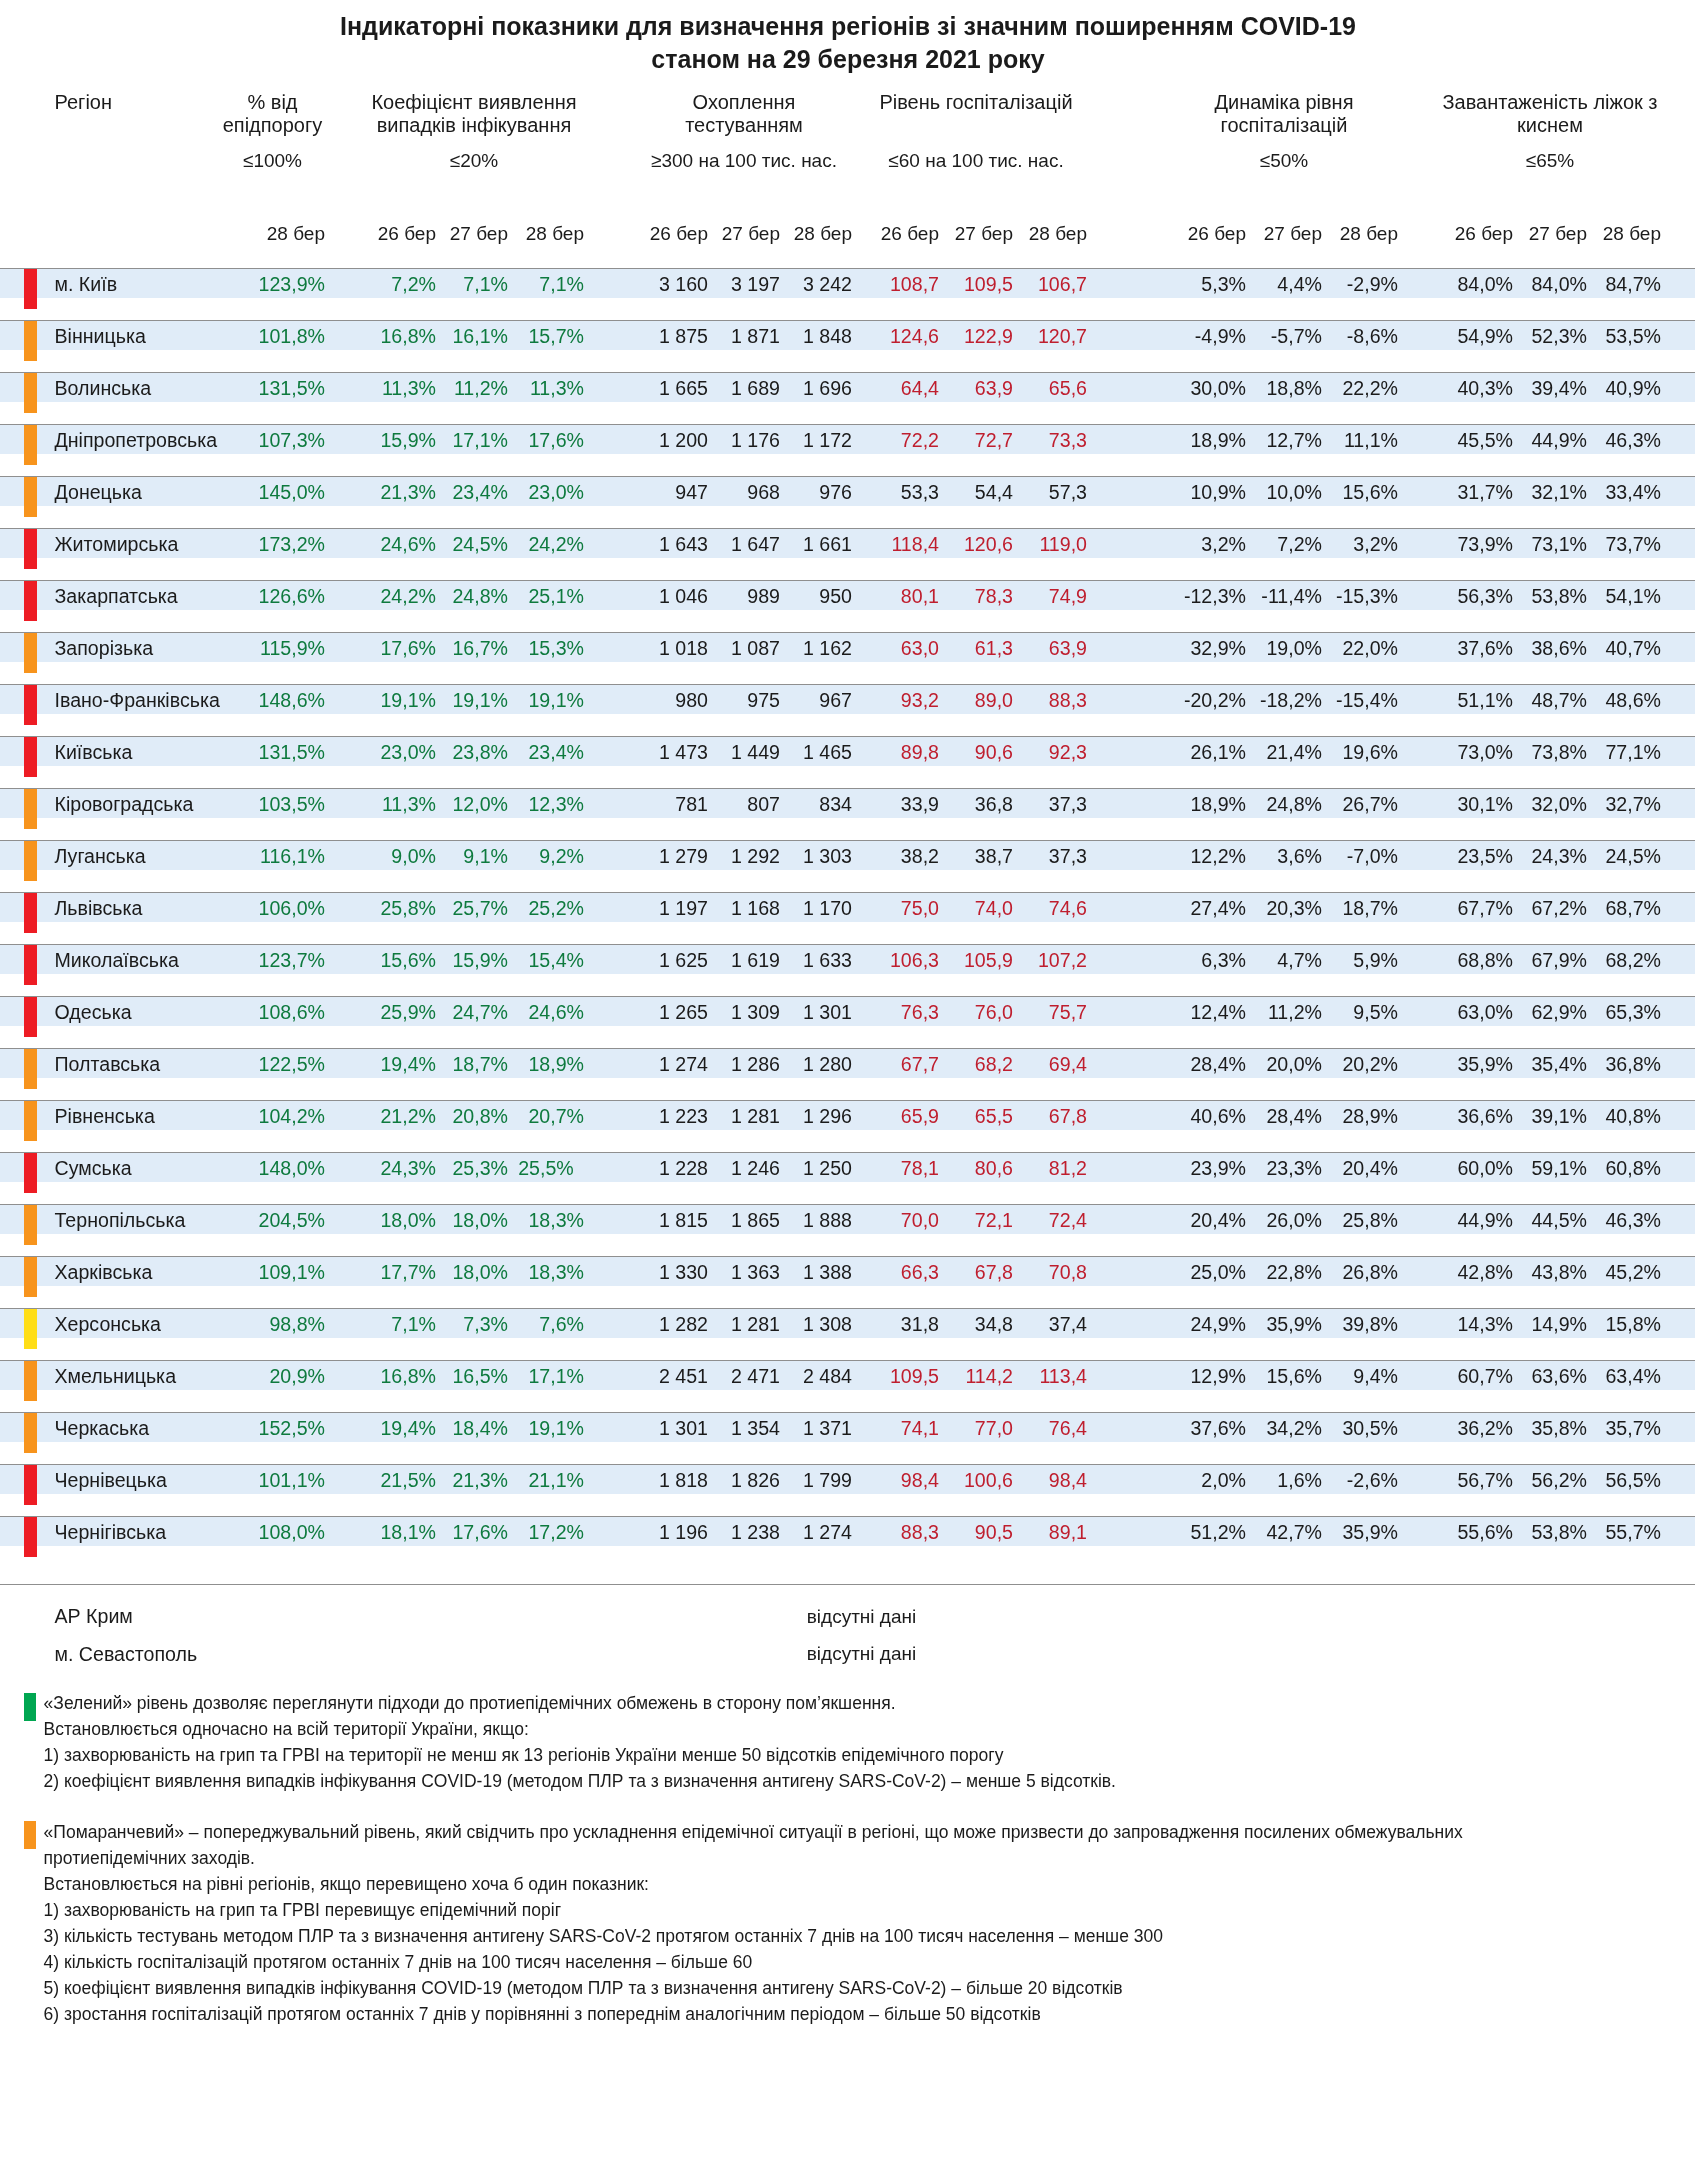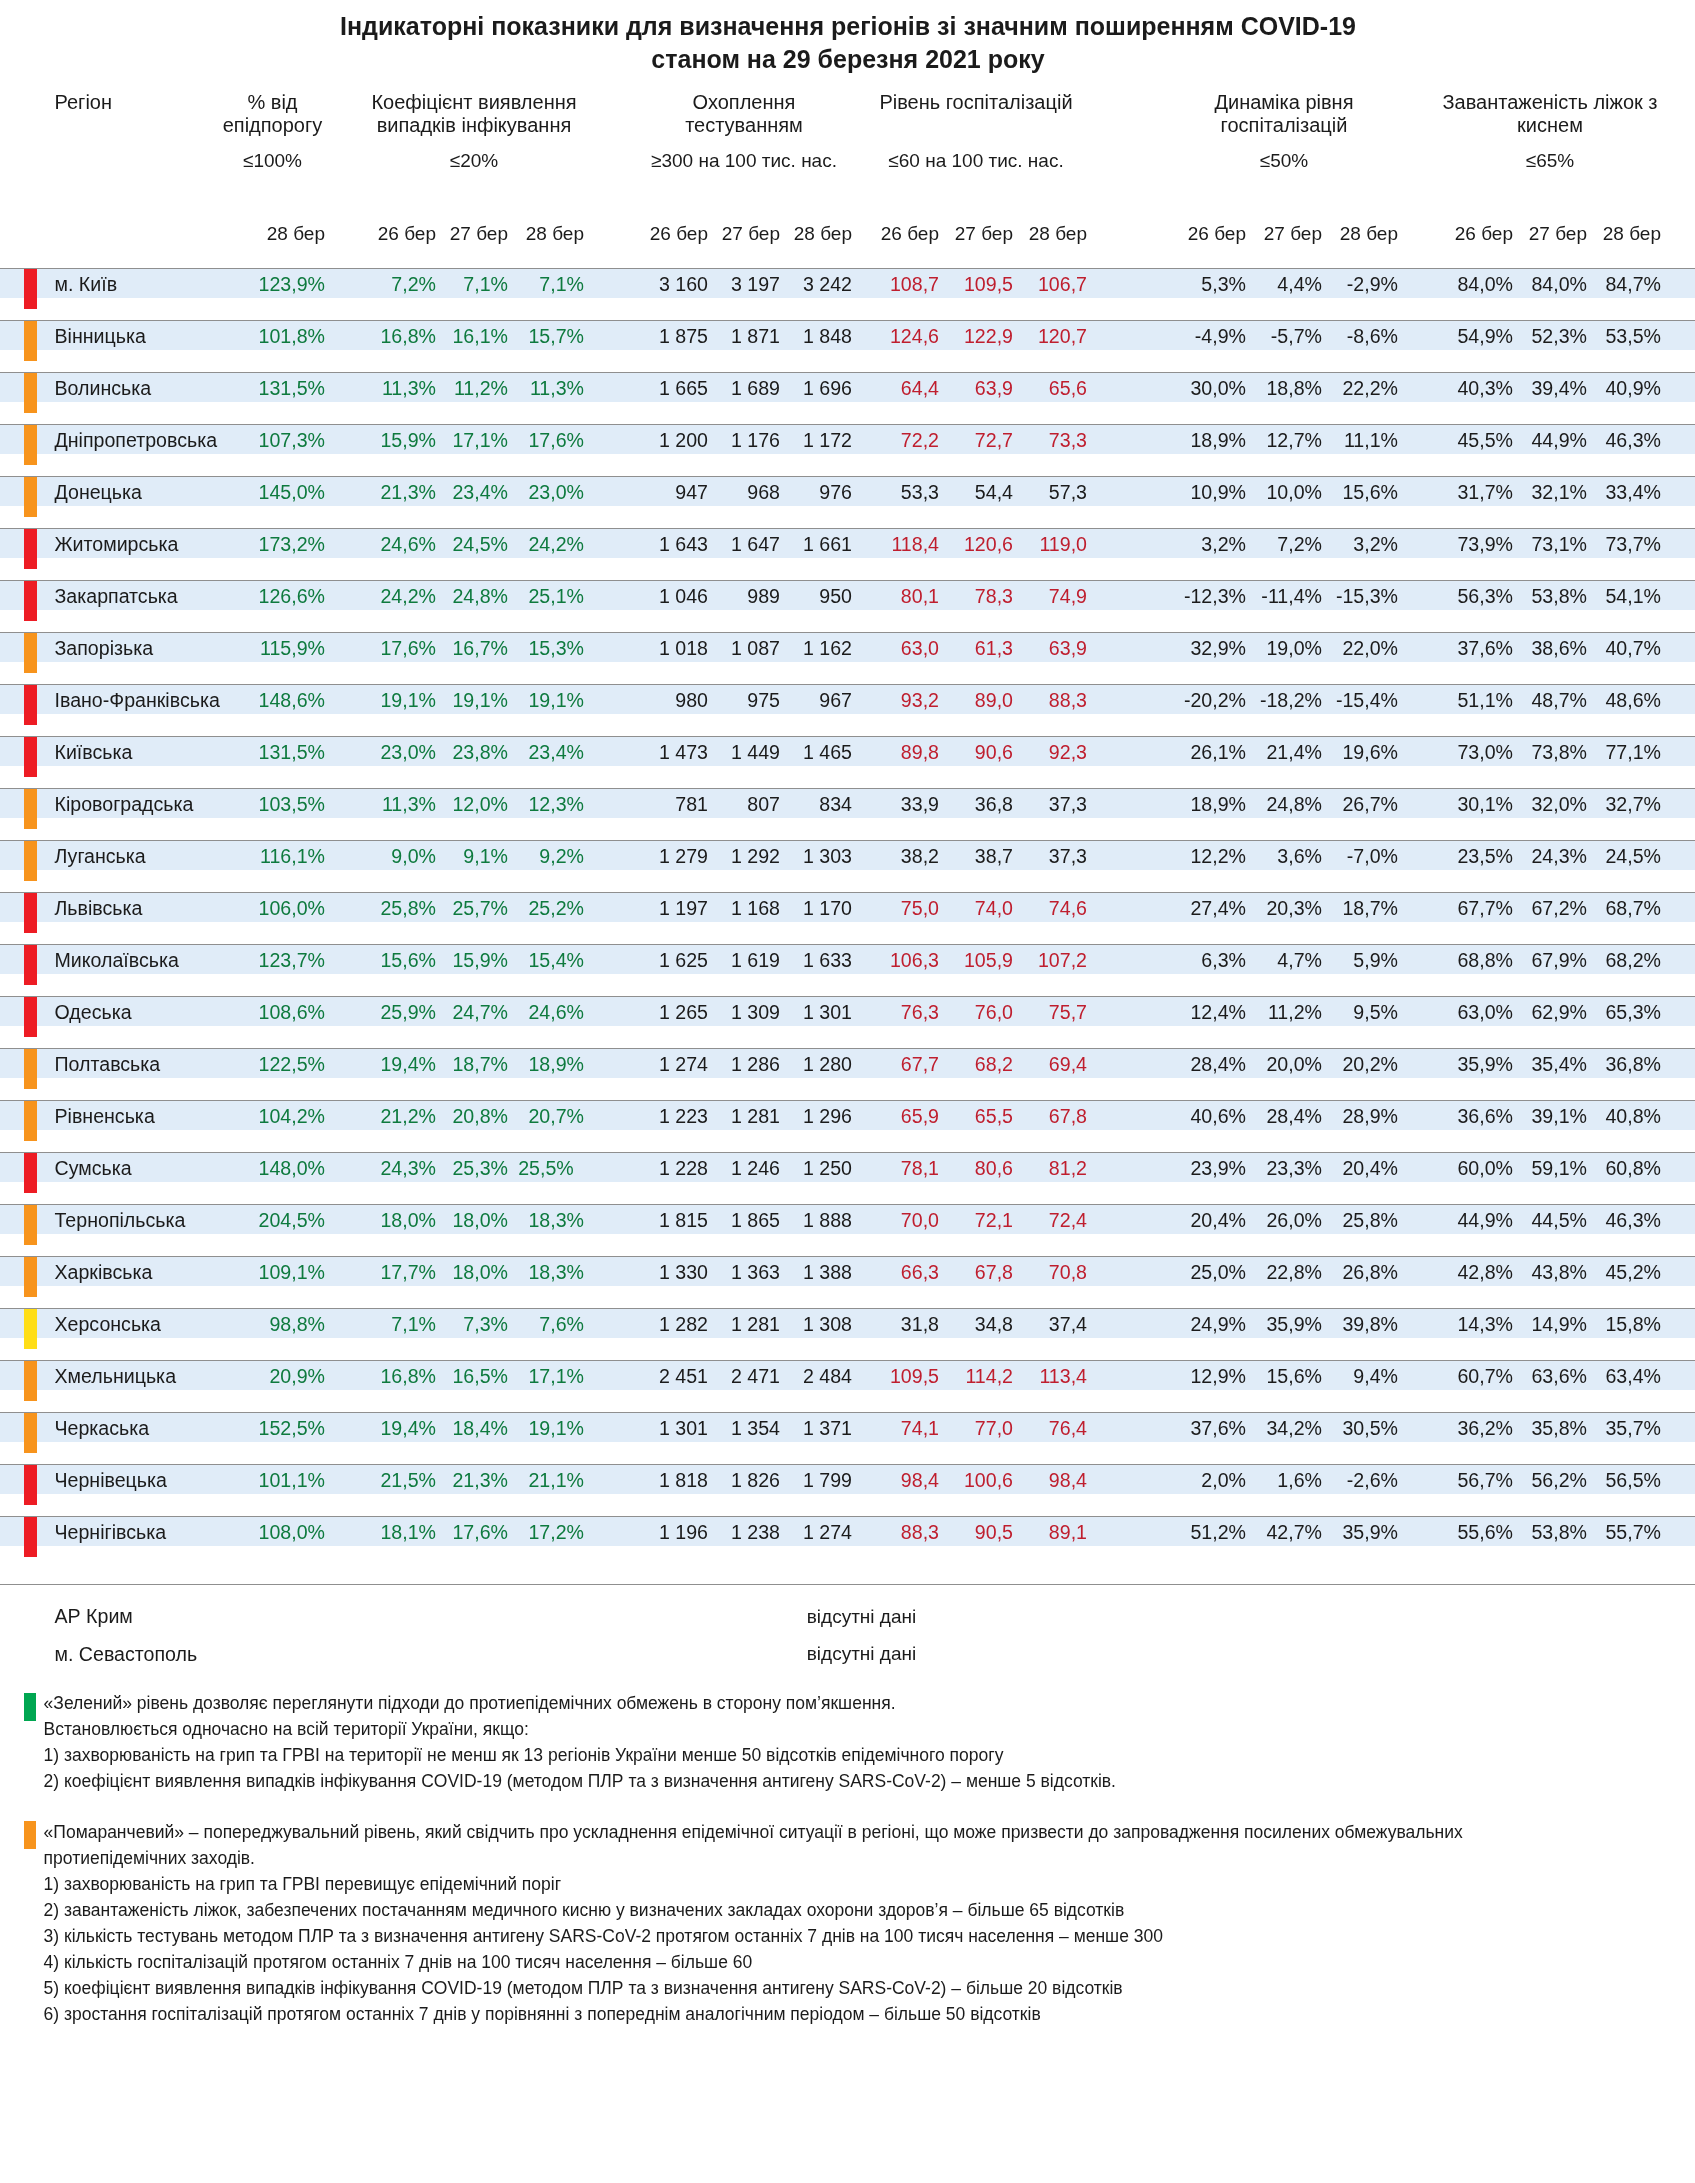--- a/index.html
+++ b/index.html
@@ -658,21 +658,21 @@
     <div class="lblock">
       <span class="chip lvl-green"></span>
       <div class="lline">«Зелений» рівень дозволяє переглянути підходи до протиепідемічних обмежень в сторону пом’якшення.</div>
       <div class="lline">Встановлюється одночасно на всій території України, якщо:</div>
       <div class="lline">1) захворюваність на грип та ГРВІ на території не менш як 13 регіонів України менше 50 відсотків епідемічного порогу</div>
       <div class="lline">2) коефіцієнт виявлення випадків інфікування COVID-19 (методом ПЛР та з визначення антигену SARS-CoV-2) – менше 5 відсотків.</div>
     </div>
     <div class="lblock">
       <span class="chip lvl-orange"></span>
       <div class="lline">«Помаранчевий» – попереджувальний рівень, який свідчить про ускладнення епідемічної ситуації в регіоні, що може призвести до запровадження посилених обмежувальних протиепідемічних заходів.</div>
+      <div class="lline">Встановлюється на рівні регіонів, якщо перевищено хоча б один показник:</div>
       <div class="lline">1) захворюваність на грип та ГРВІ перевищує епідемічний поріг</div>
-      <div class="lline">2) завантаженість ліжок, забезпечених постачанням медичного кисню у визначених закладах охорони здоров’я – більше 65 відсотків</div>
       <div class="lline">3) кількість тестувань методом ПЛР та з визначення антигену SARS-CoV-2 протягом останніх 7 днів на 100 тисяч населення – менше 300</div>
       <div class="lline">4) кількість госпіталізацій протягом останніх 7 днів на 100 тисяч населення – більше 60</div>
       <div class="lline">5) коефіцієнт виявлення випадків інфікування COVID-19 (методом ПЛР та з визначення антигену SARS-CoV-2) – більше 20 відсотків</div>
       <div class="lline">6) зростання госпіталізацій протягом останніх 7 днів у порівнянні з попереднім аналогічним періодом – більше 50 відсотків</div>
     </div>
   </div>
 
 
 </body></html>

